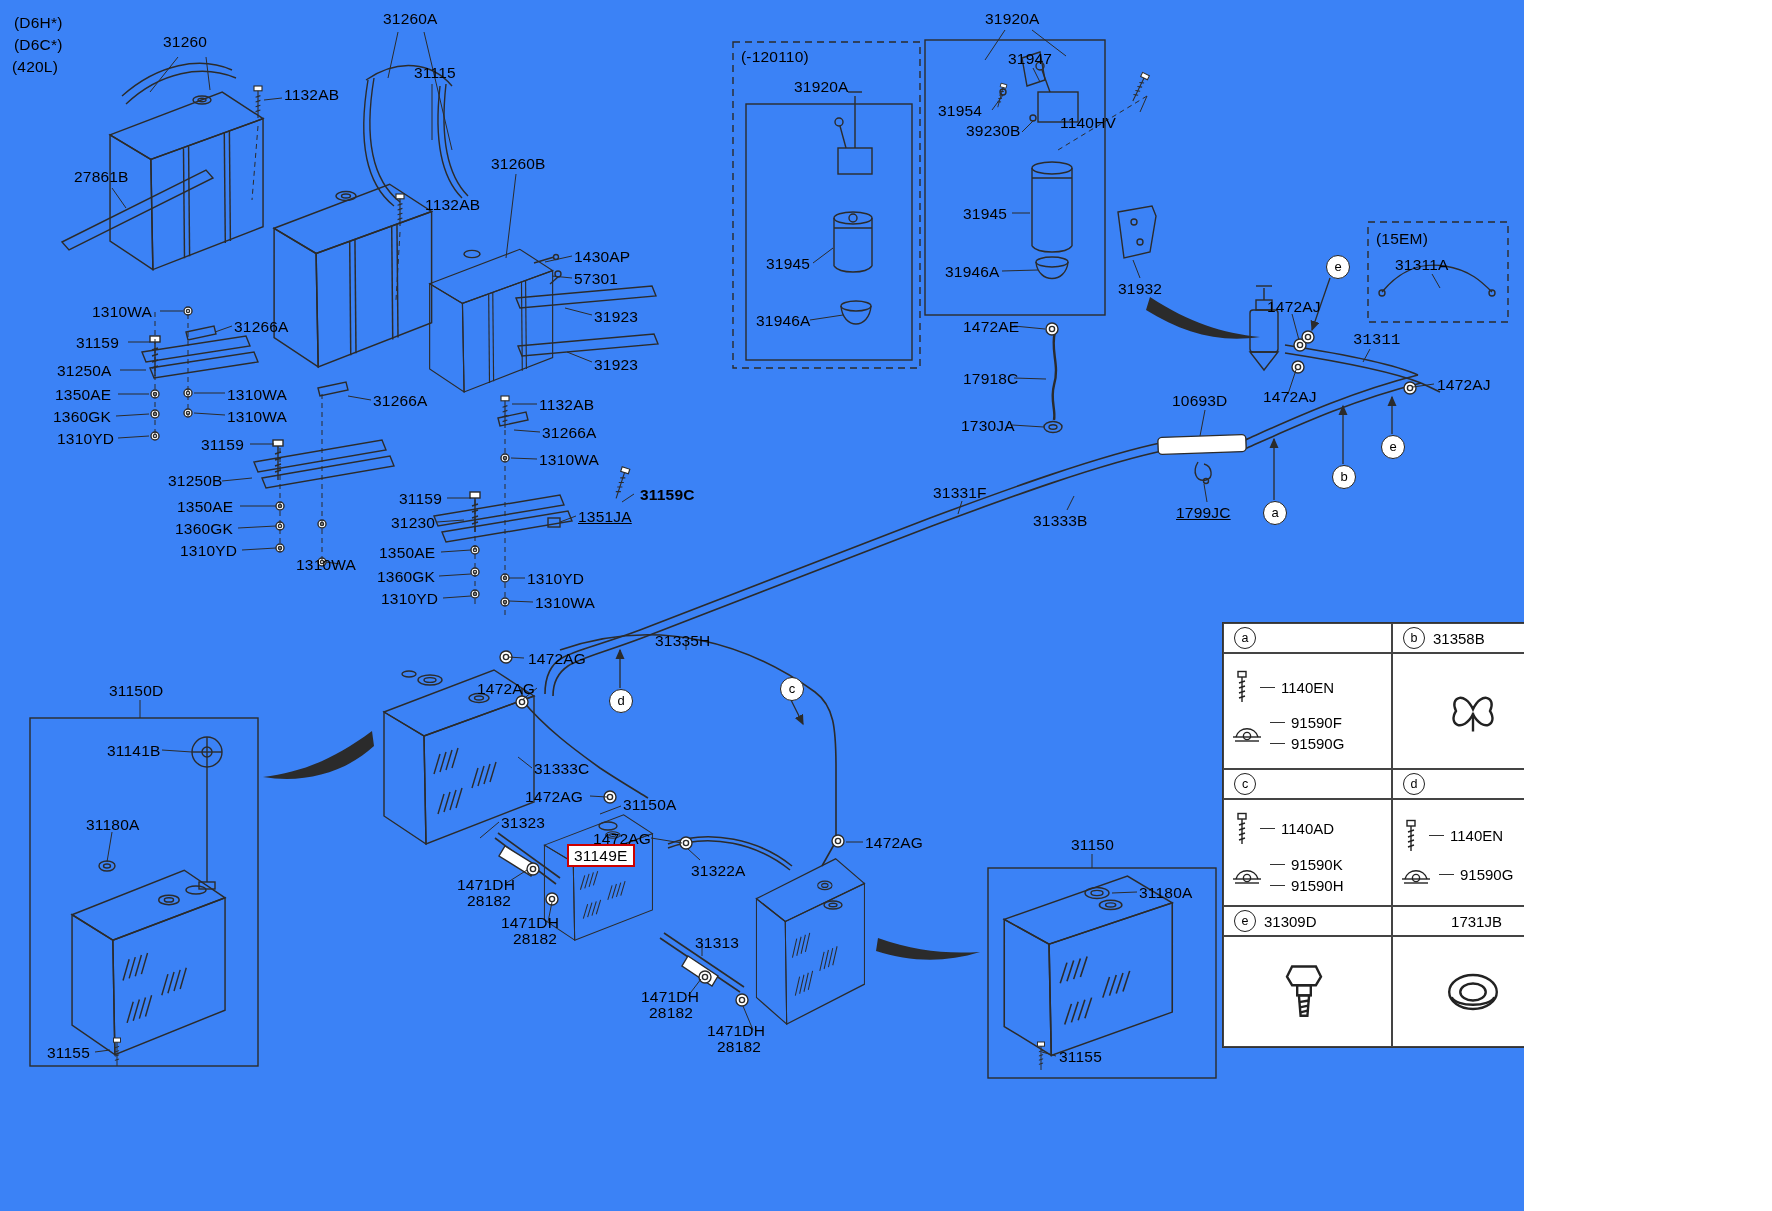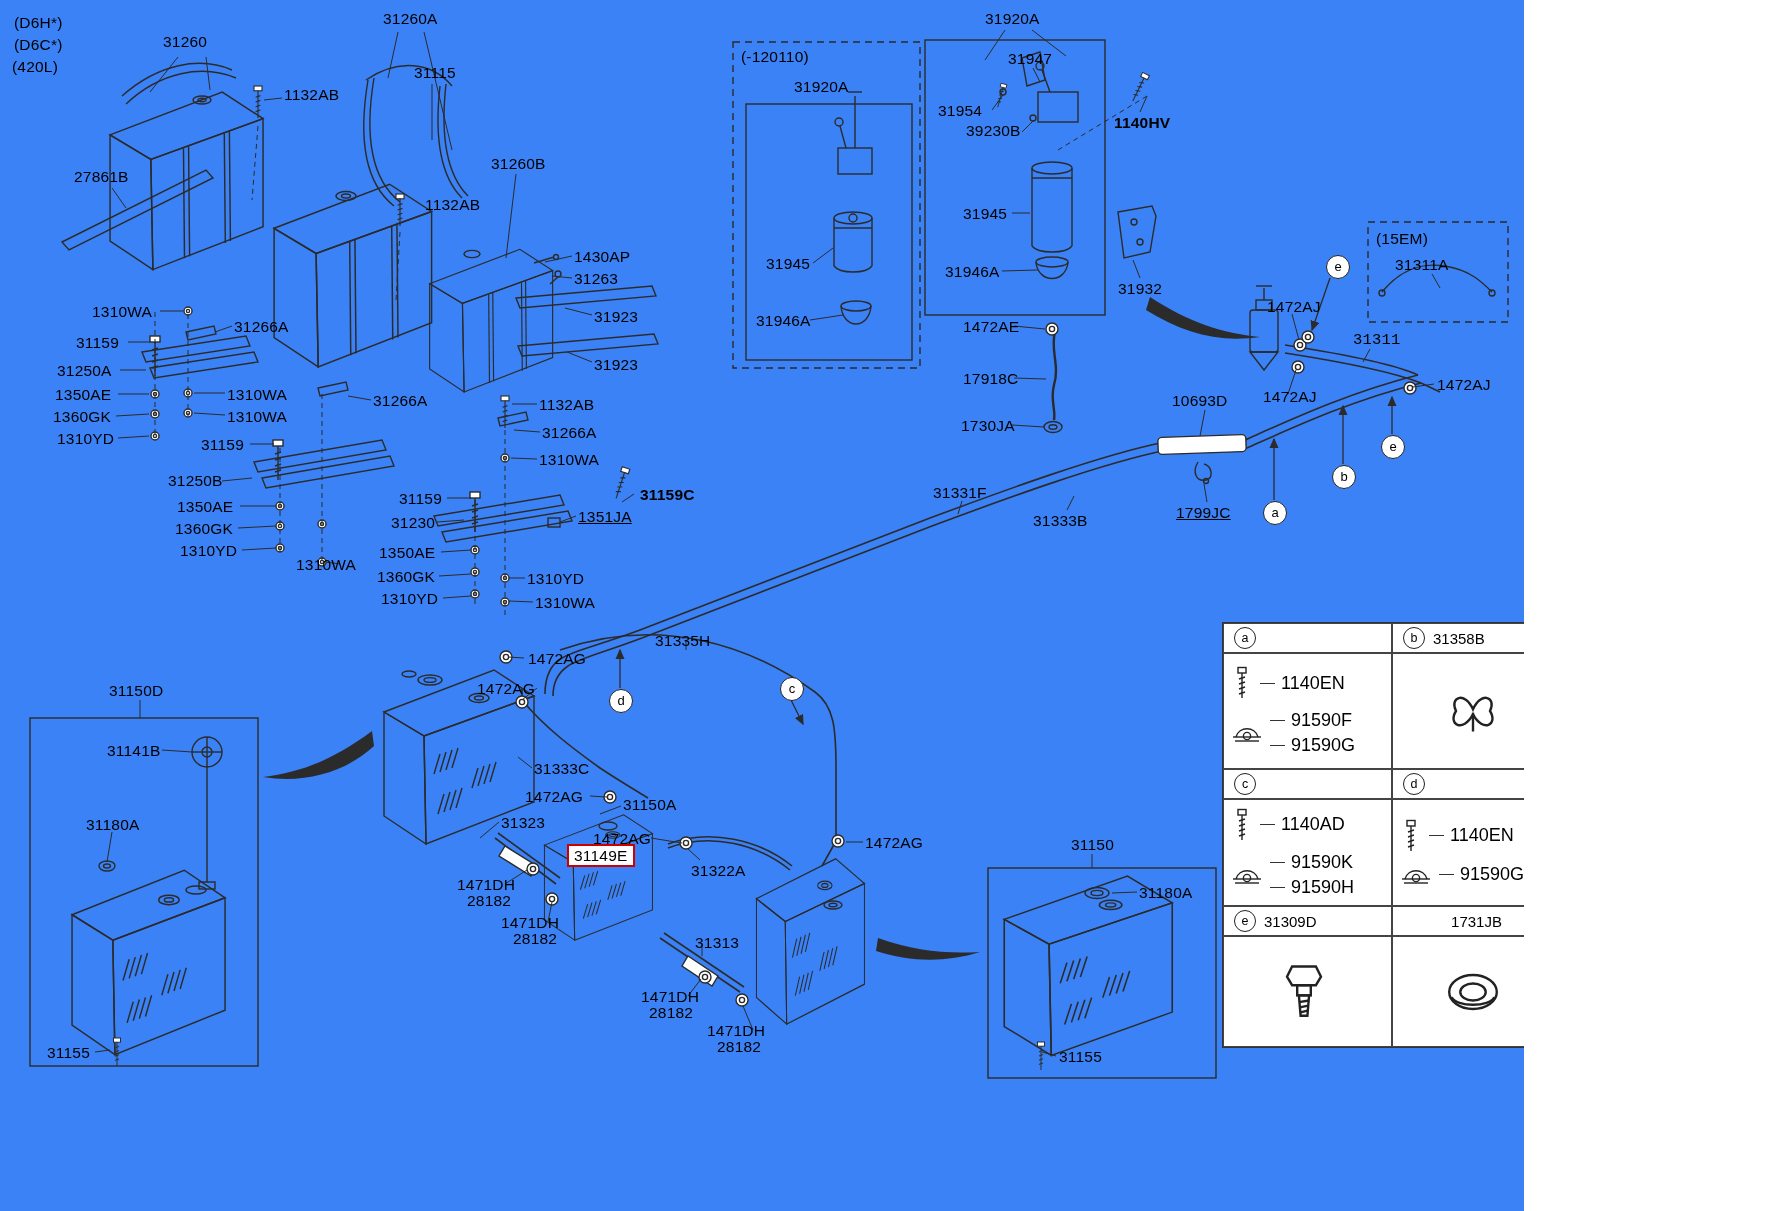--- a/index.html
+++ b/index.html
@@ -32,21 +32,21 @@
   .co{
     width:20px;height:20px;border:1.4px solid #222;border-radius:50%;
     display:flex;align-items:center;justify-content:center;font-size:12.5px;flex:0 0 auto;background:#fff;
   }
   .lg-ht{font-size:15px;}
   .lg-body{padding:10px 8px;display:flex;flex-direction:column;gap:10px;justify-content:center;align-items:flex-start;}
   .lg-body.center{align-items:center;}
   .lg-body.center svg{transform:scale(1.7);}
   .lg-part{display:flex;align-items:center;gap:8px;}
   .lg-labels{display:flex;flex-direction:column;gap:4px;}
-  .lg-label{font-size:18px;display:flex;align-items:center;}
+  .lg-label{font-size:15px;display:flex;align-items:center;}
   .lg-label::before{content:"";width:15px;border-top:1px solid #333;margin-right:6px;}
 </style>
 </head>
 <body>
 
 <div id="stage">
 
 <svg id="artwork" width="1772" height="1211" viewBox="0 0 1772 1211">
   <defs>
     <marker id="ah" markerWidth="9" markerHeight="8" refX="7" refY="3.5" orient="auto">
@@ -458,21 +458,21 @@
       <div class="part-label" style="left: 14px; top: 36px;">(D6C*)</div>
       <div class="part-label" style="left: 12px; top: 58px;">(420L)</div>
       <div class="part-label" style="left: 163px; top: 33px;">31260</div>
       <div class="part-label" style="left: 383px; top: 10px;">31260A</div>
       <div class="part-label" style="left: 414px; top: 64px;">31115</div>
       <div class="part-label" style="left: 284px; top: 86px;">1132AB</div>
       <div class="part-label" style="left: 74px; top: 168px;">27861B</div>
       <div class="part-label" style="left: 491px; top: 155px;">31260B</div>
       <div class="part-label" style="left: 425px; top: 196px;">1132AB</div>
       <div class="part-label" style="left: 574px; top: 248px;">1430AP</div>
-      <div class="part-label" style="left: 574px; top: 270px;">31263</div>
+      <div class="part-label" style="left: 574px; top: 270px;">57301</div>
       <div class="part-label" style="left: 594px; top: 308px;">31923</div>
       <div class="part-label" style="left: 594px; top: 356px;">31923</div>
       <div class="part-label" style="left: 92px; top: 303px;">1310WA</div>
       <div class="part-label" style="left: 234px; top: 318px;">31266A</div>
       <div class="part-label" style="left: 76px; top: 334px;">31159</div>
       <div class="part-label" style="left: 57px; top: 362px;">31250A</div>
       <div class="part-label" style="left: 55px; top: 386px;">1350AE</div>
       <div class="part-label" style="left: 53px; top: 408px;">1360GK</div>
       <div class="part-label" style="left: 57px; top: 430px;">1310YD</div>
       <div class="part-label" style="left: 227px; top: 386px;">1310WA</div>
@@ -495,21 +495,21 @@
       <div class="part-label" style="left: 377px; top: 568px;">1360GK</div>
       <div class="part-label" style="left: 527px; top: 570px;">1310YD</div>
       <div class="part-label" style="left: 381px; top: 590px;">1310YD</div>
       <div class="part-label" style="left: 535px; top: 594px;">1310WA</div>
       <div class="part-label" style="left: 985px; top: 10px;">31920A</div>
       <div class="part-label" style="left: 741px; top: 48px;">(-120110)</div>
       <div class="part-label" style="left: 1008px; top: 50px;">31947</div>
       <div class="part-label" style="left: 794px; top: 78px;">31920A</div>
       <div class="part-label" style="left: 938px; top: 102px;">31954</div>
       <div class="part-label" style="left: 966px; top: 122px;">39230B</div>
-      <div class="part-label" style="left: 1114px; top: 114px; font-weight: bold;">1140HV</div>
+      <div class="part-label" style="left: 1060px; top: 114px;">1140HV</div>
       <div class="part-label" style="left: 963px; top: 205px;">31945</div>
       <div class="part-label" style="left: 766px; top: 255px;">31945</div>
       <div class="part-label" style="left: 945px; top: 263px;">31946A</div>
       <div class="part-label" style="left: 756px; top: 312px;">31946A</div>
       <div class="part-label" style="left: 1118px; top: 280px;">31932</div>
       <div class="part-label" style="left: 963px; top: 318px;">1472AE</div>
       <div class="part-label" style="left: 963px; top: 370px;">17918C</div>
       <div class="part-label" style="left: 961px; top: 417px;">1730JA</div>
       <div class="part-label" style="left: 1376px; top: 230px;">(15EM)</div>
       <div class="part-label" style="left: 1395px; top: 256px;">31311A</div>

